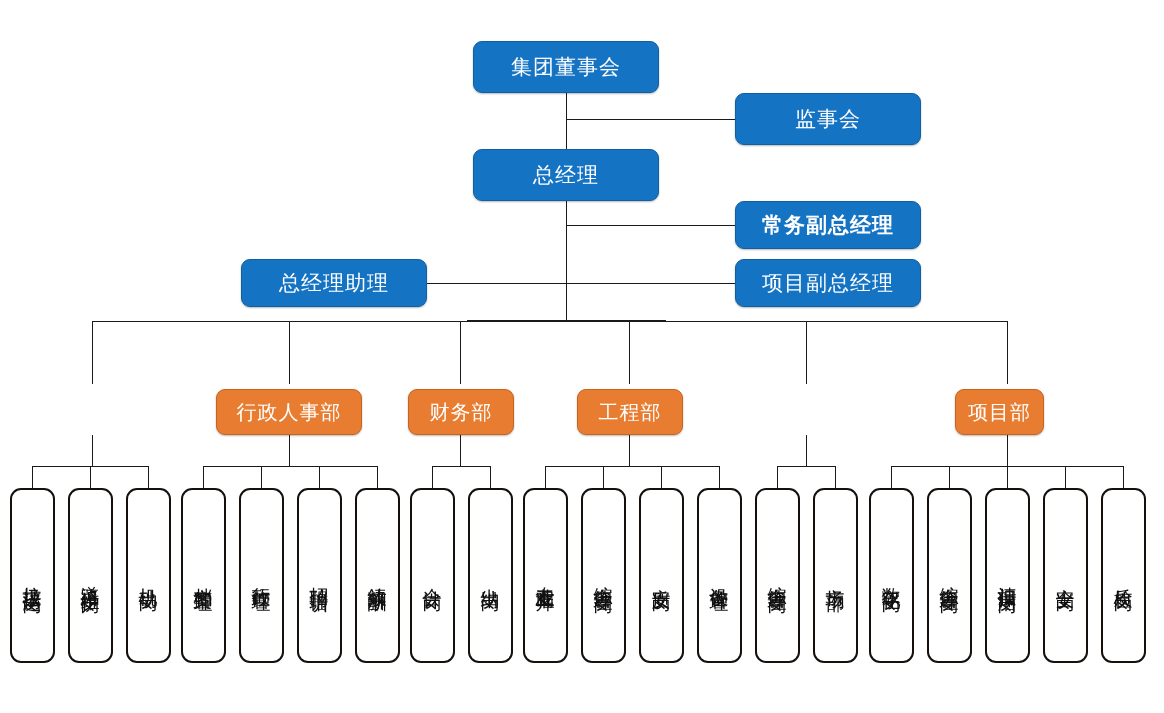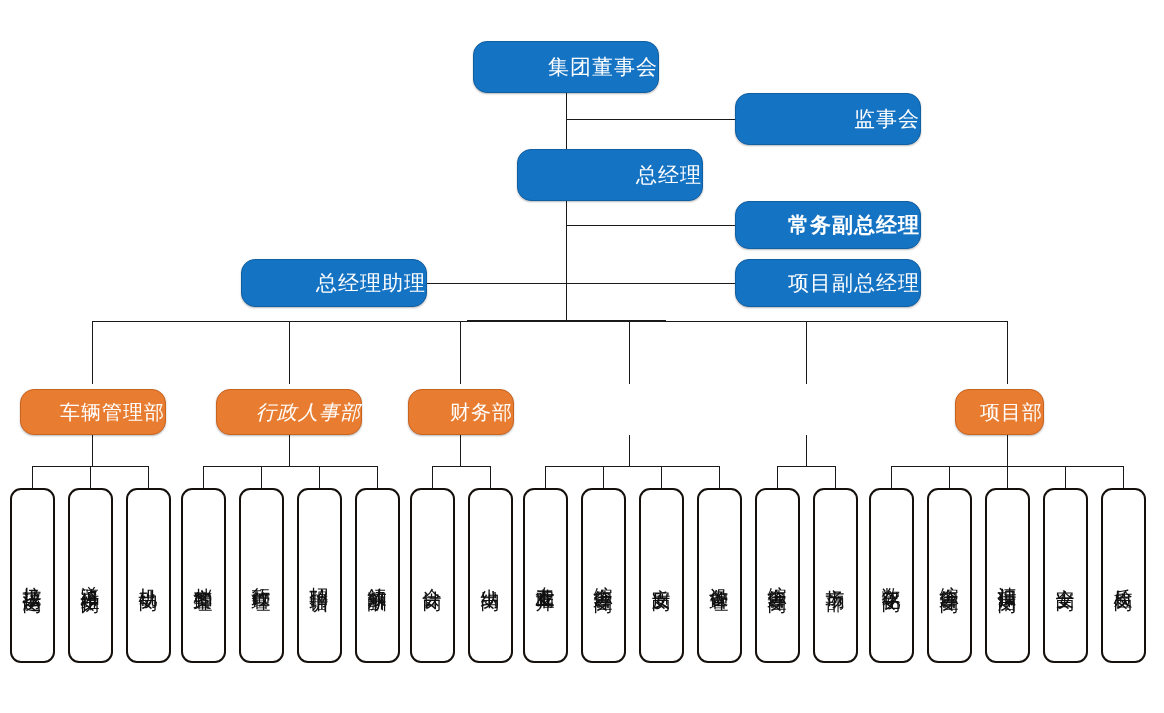--- a/index.html
+++ b/index.html
@@ -27,22 +27,22 @@
   .line.h { height: 1px; }
   .line.v { width: 1px; }
   .line.thick-h { height: 2px; }
 
   
   .node {
     position: absolute;
     box-sizing: border-box;
     display: flex;
     align-items: center;
-    justify-content: flex-end;
-    border-radius: 14px;
+    justify-content: center;
+    border-radius: 9px;
     text-align: center;
     line-height: 1.15;
     white-space: nowrap;
     user-select: none;
   }
 
   .node.blue {
     background: #1573C3;
     color: #ffffff;
     border: 1px solid #0f5fa3;
@@ -84,21 +84,21 @@
 <div id="chart-root">
 
   <div class="node blue" style="left:473px; top:41px; width:186px; height:52px;">
     <span>集团董事会</span>
   </div>
 
   <div class="node blue" style="left:735px; top:93px; width:186px; height:52px;">
     <span>监事会</span>
   </div>
 
-  <div class="node blue" style="left:473px; top:149px; width:186px; height:52px;margin-left:44px;">
+  <div class="node blue" style="left:473px; top:149px; width:186px; height:52px;">
     <span>总经理</span>
   </div>
 
   <div class="node blue" style="left:735px; top:201px; width:186px; height:48px;font-weight:bold;">
     <span>常务副总经理</span>
   </div>
 
   <div class="node blue" style="left:735px; top:259px; width:186px; height:48px;">
     <span>项目副总经理</span>
   </div>
@@ -122,32 +122,32 @@
   <div class="line h" style="left:92px; top:321px; width:916px;"></div>
   <div class="line thick-h" style="left:467px; top:320px; width:199px;"></div>
 
   <div class="line v" style="left:92px;  top:321px; height:63px;"></div>
   <div class="line v" style="left:289px; top:321px; height:63px;"></div>
   <div class="line v" style="left:460px; top:321px; height:63px;"></div>
   <div class="line v" style="left:629px; top:321px; height:63px;"></div>
   <div class="line v" style="left:806px; top:321px; height:63px;"></div>
   <div class="line v" style="left:1007px; top:321px; height:63px;"></div>
 
-  <div class="node orange" style="left:20px; top:389px; width:146px; height:46px;">
-    <span>车辆管理部</span>
-  </div>
-
-  <div class="node orange" style="left:216px; top:389px; width:146px; height:46px;font-style:italic;">
+
+  <div class="node orange" style="left:216px; top:389px; width:146px; height:46px;">
     <span>行政人事部</span>
   </div>
 
   <div class="node orange" style="left:408px; top:389px; width:106px; height:46px;">
     <span>财务部</span>
   </div>
 
+  <div class="node orange" style="left:577px; top:389px; width:106px; height:46px;">
+    <span>工程部</span>
+  </div>
 
 
   <div class="node orange" style="left:955px; top:389px; width:89px; height:46px;">
     <span>项目部</span>
   </div>
 
   <div class="line v" style="left:92px; top:435px; height:31px;"></div>
   <div class="line h" style="left:32px; top:466px; width:116px;"></div>
   <div class="line v" style="left:32px;  top:466px; height:22px;"></div>
   <div class="line v" style="left:90px;  top:466px; height:22px;"></div>

